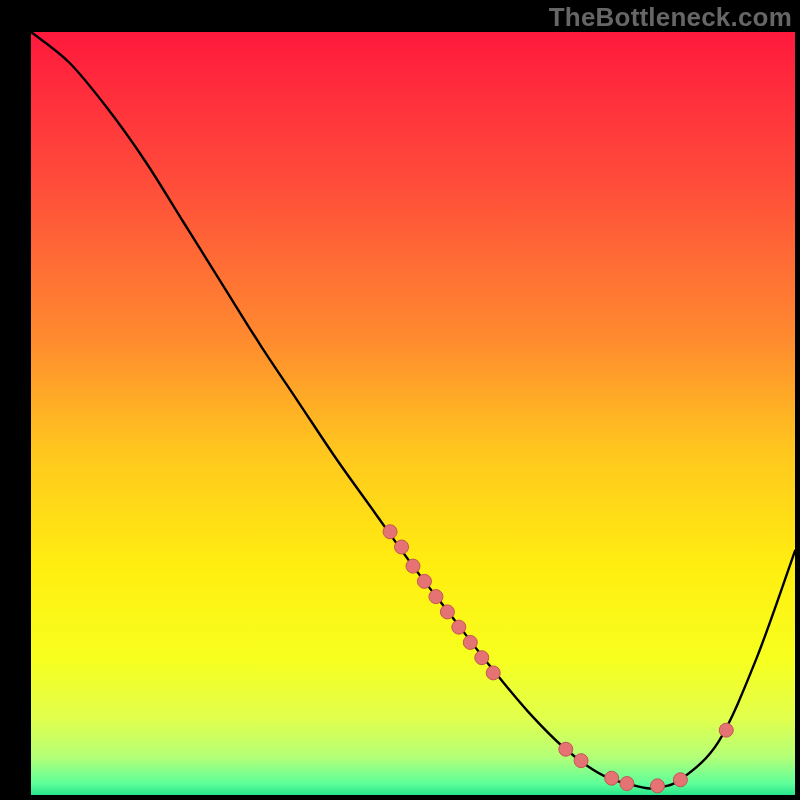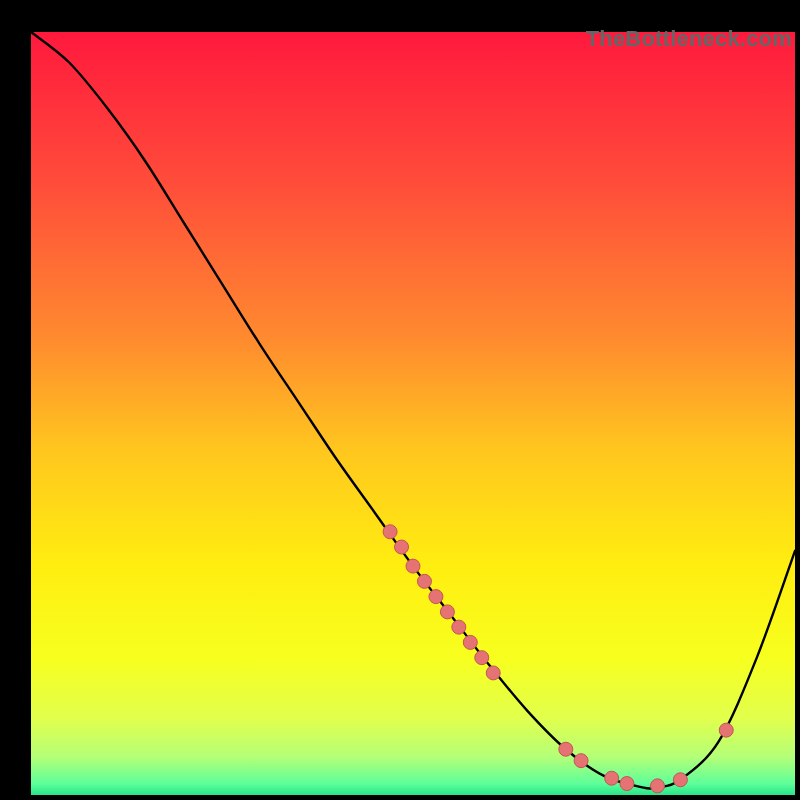--- a/index.html
+++ b/index.html
@@ -13,26 +13,25 @@
   .wrap {
     position: relative;
     width: 800px;
     height: 800px;
   }
   .attribution {
     position: absolute;
     top: 2px;
     right: 8px;
     font-family: Arial, Helvetica, sans-serif;
-    font-size: 22px;
+    font-size: 26px;
     font-weight: 700;
     color: #666;
     letter-spacing: 0.2px;
     user-select: none;
-    margin-top: 24px;
   }
   svg {
     display: block;
   }
 </style>
 </head>
 <body>
 <div class="wrap">
 
   <div class="attribution">TheBottleneck.com</div>

